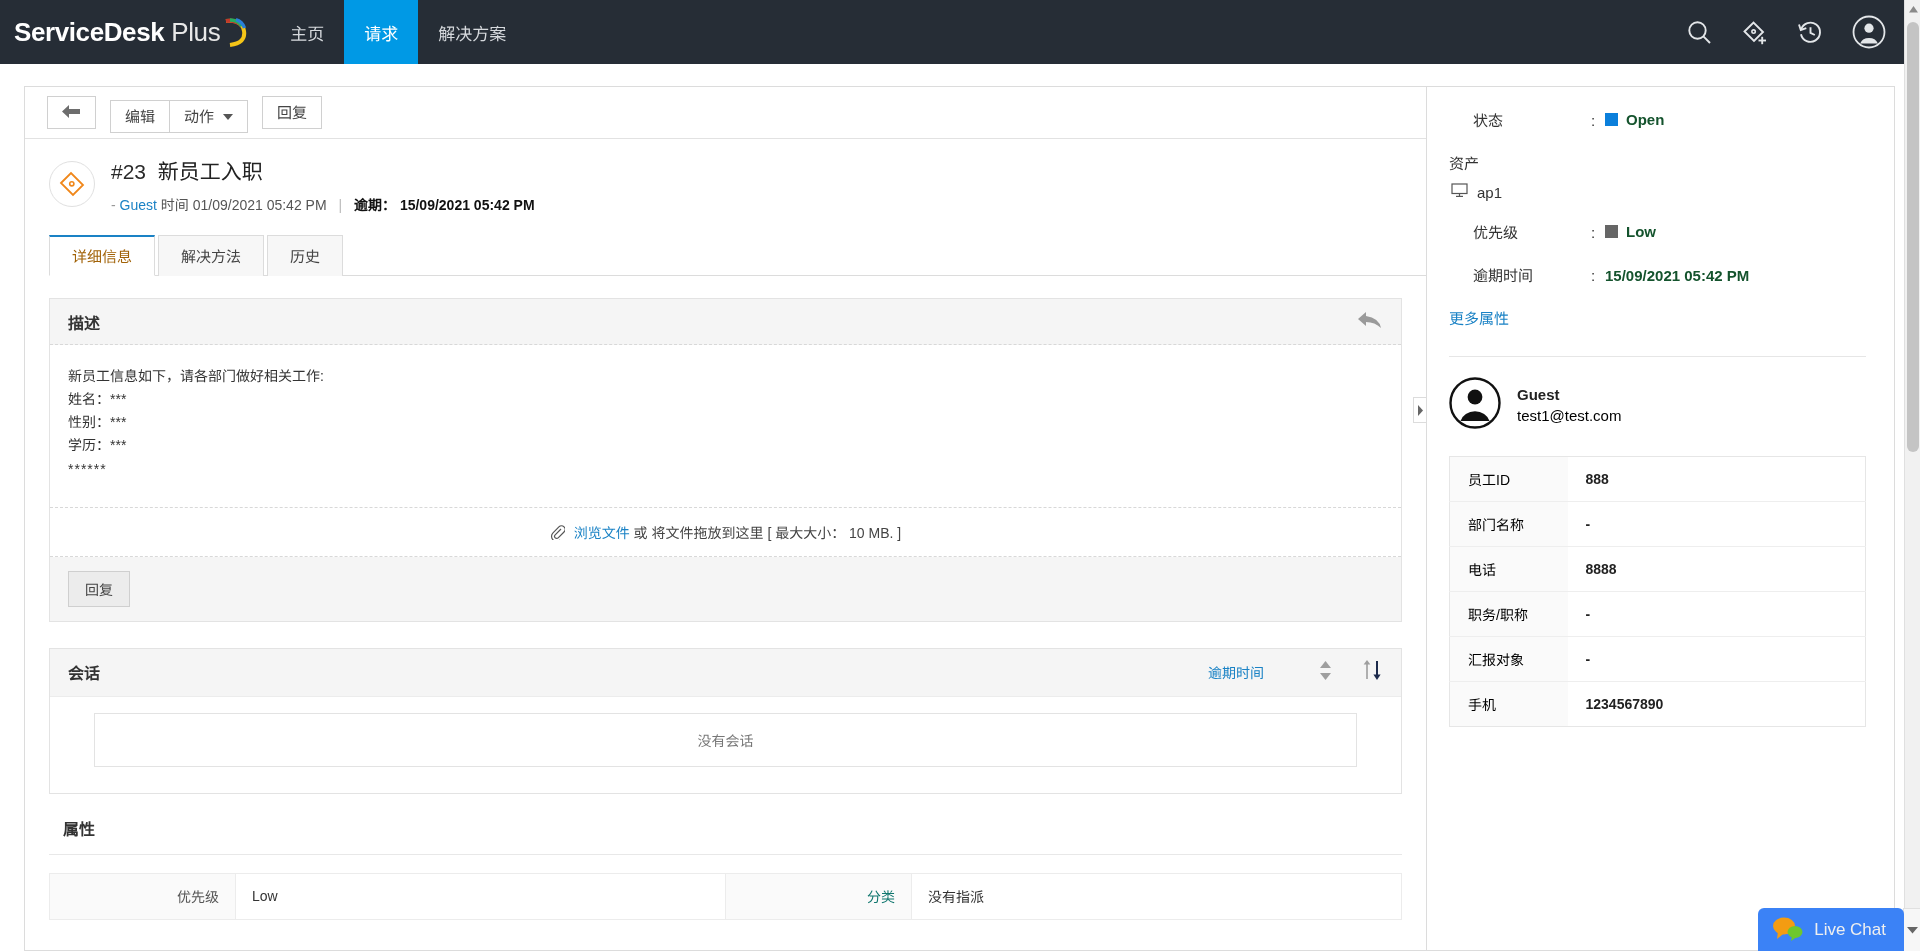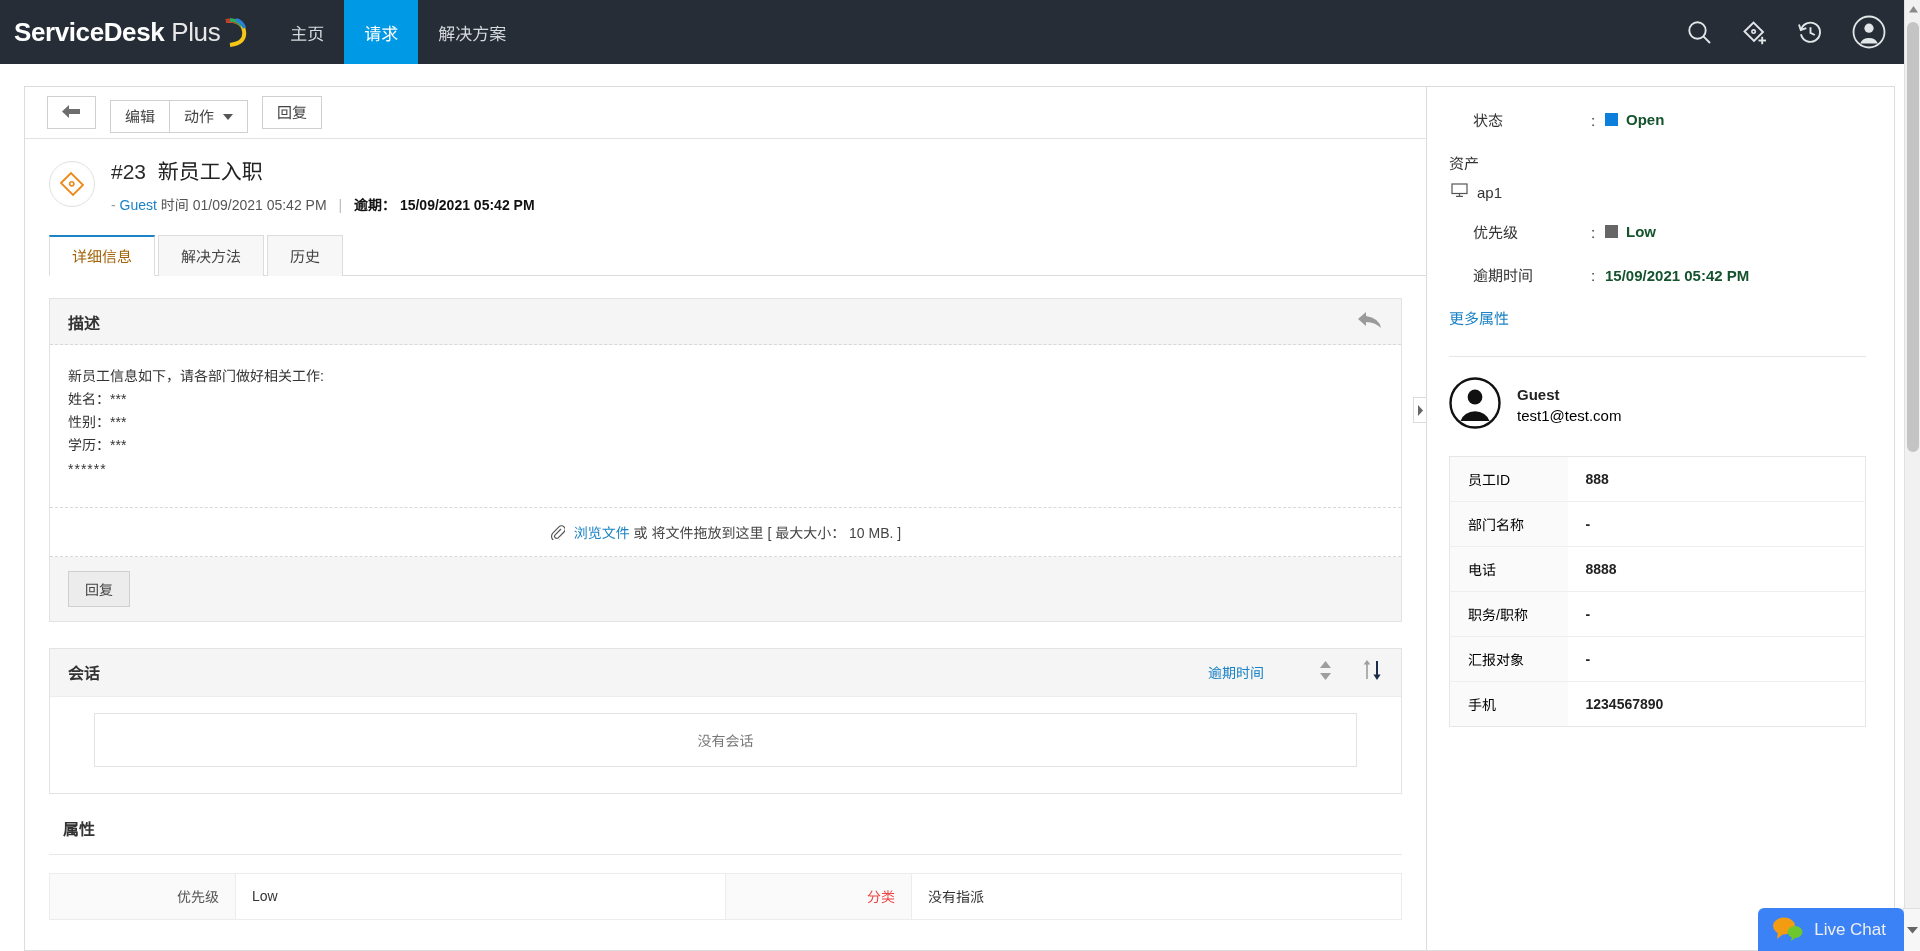--- a/index.html
+++ b/index.html
@@ -246,21 +246,21 @@
     padding: 0 0 14px 14px;
   }
   .prop-sep { border-top:1px solid #e8e8e8; margin-bottom: 18px;}
   .prop-table { width:100%; border-collapse: collapse; table-layout: fixed; }
   .prop-table td { border: 1px solid #ececec; height: 46px; font-size: 14px; }
   .prop-lbl {
     background: #fafafa; text-align: right; padding-right: 16px;
     color: #555; width: 186px;
   }
   .prop-val { padding-left: 16px; color: #333; }
-  .prop-lbl2 { background:#fafafa; text-align:right; padding-right:16px; color:#ef4444; width:186px;}
+  .prop-lbl2 { background:#fafafa; text-align:right; padding-right:16px; color:#0f766e; width:186px;}
 
   
   .collapse-handle {
     position: absolute;
     right: -1px; top: 310px;
     width: 14px; height: 26px;
     background: #fff;
     border: 1px solid #dcdcdc;
     display:flex; align-items:center; justify-content:center;
     cursor: pointer;

